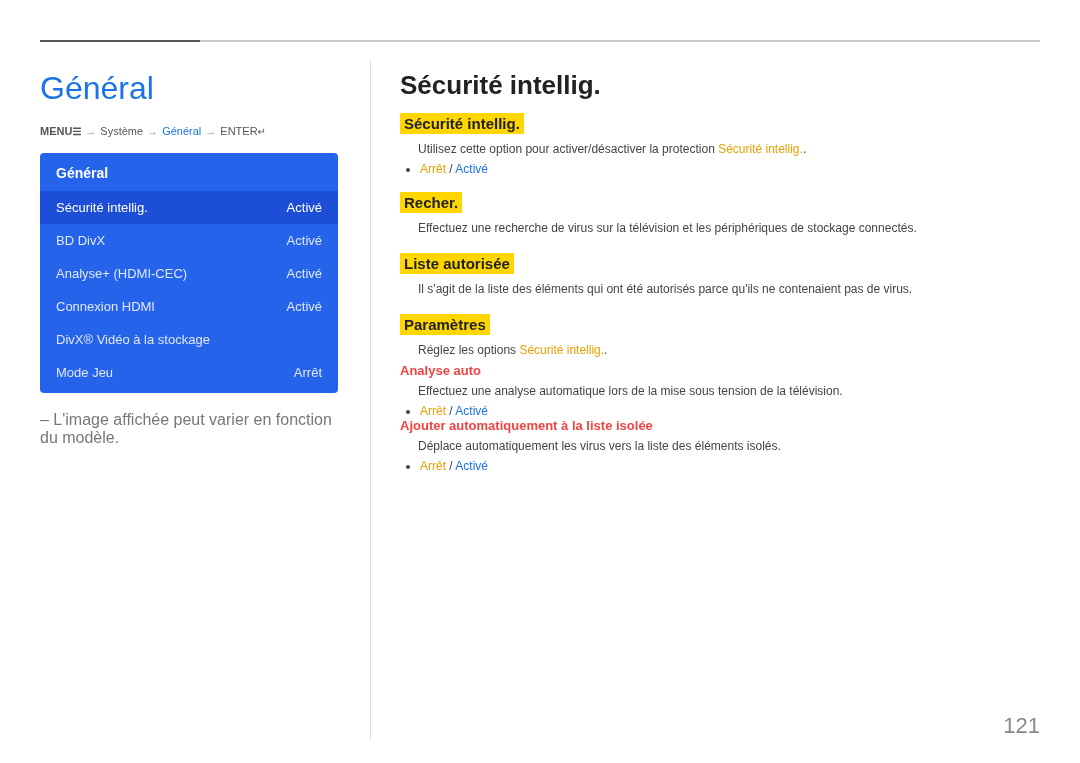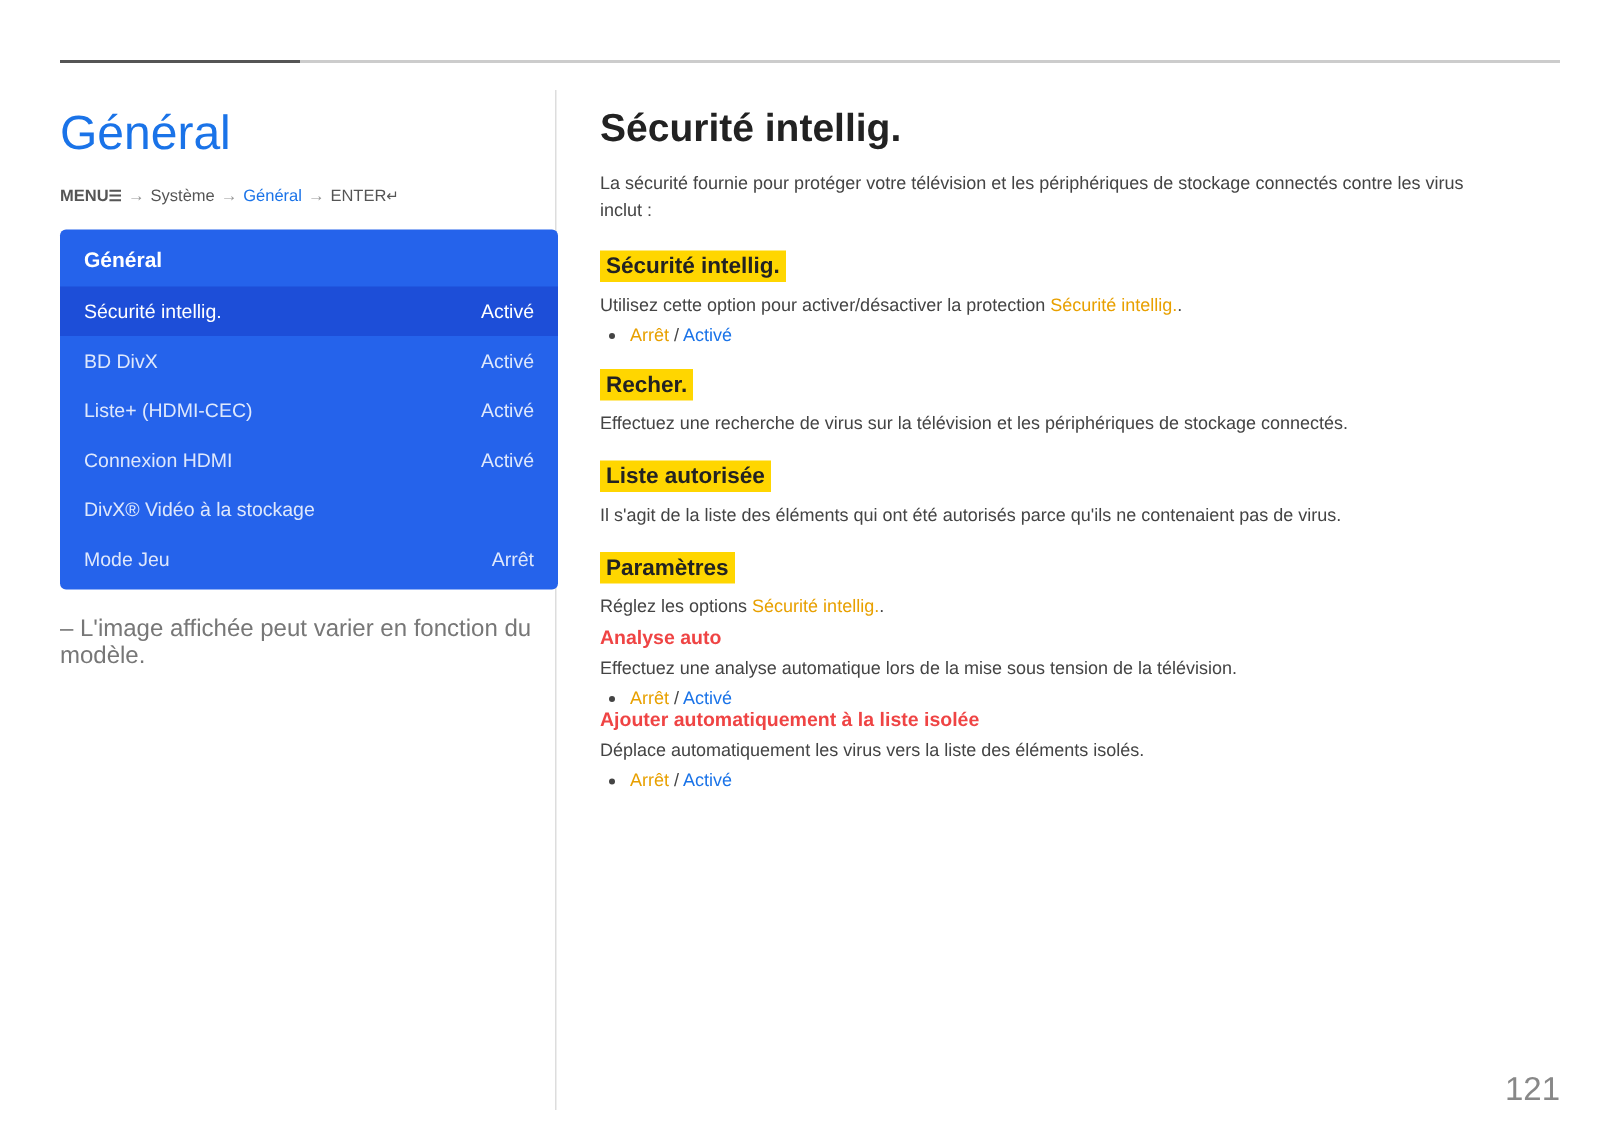--- a/index.html
+++ b/index.html
@@ -29,21 +29,21 @@
       width: 160px;
       height: 2px;
       background: #555;
     }
 
     
     .left-panel {
       position: absolute;
       top: 60px;
       left: 40px;
-      width: 332px;
+      width: 298px;
     }
 
     .page-title {
       font-size: 32px;
       font-weight: 300;
       color: #1a73e8;
       margin-bottom: 18px;
       margin-top: 10px;
     }
 
@@ -158,20 +158,21 @@
       font-weight: 600;
       padding: 2px 4px;
       margin-bottom: 6px;
     }
 
     .section-desc {
       font-size: 12px;
       color: #444;
       line-height: 1.5;
       margin-bottom: 4px;
+      margin-left: 18px;
     }
 
     .bullet-list {
       list-style: disc;
       padding-left: 20px;
       font-size: 12px;
     }
     .bullet-list li {
       color: #444;
     }
@@ -239,21 +240,21 @@
 
     <div class="menu-item selected">
       <span class="item-label">Sécurité intellig.</span>
       <span class="item-value">Activé</span>
     </div>
     <div class="menu-item">
       <span class="item-label">BD DivX</span>
       <span class="item-value">Activé</span>
     </div>
     <div class="menu-item">
-      <span class="item-label">Liste+ (HDMI-CEC)</span>
+      <span class="item-label">Analyse+ (HDMI-CEC)</span>
       <span class="item-value">Activé</span>
     </div>
     <div class="menu-item">
       <span class="item-label">Connexion HDMI</span>
       <span class="item-value">Activé</span>
     </div>
     <div class="menu-item">
       <span class="item-label">DivX® Vidéo à la stockage</span>
       <span class="item-value"></span>
     </div>
@@ -263,21 +264,20 @@
     </div>
   </div>
 
   <p class="footnote">L'image affichée peut varier en fonction du modèle.</p>
 </div>
 
 <div class="right-panel">
 
   <h2 class="right-title">Sécurité intellig.</h2>
 
-  <p class="intro-text">La sécurité fournie pour protéger votre télévision et les périphériques de stockage connectés contre les virus inclut :</p>
 
   <div class="section">
     <div class="section-title">Sécurité intellig.</div>
     <p class="section-desc">
       Utilisez cette option pour activer/désactiver la protection <a class="link-orange">Sécurité intellig.</a>.
     </p>
     <ul class="bullet-list">
       <li>
         <a class="link-orange">Arrêt</a> / <a class="link-blue">Activé</a>
       </li>

